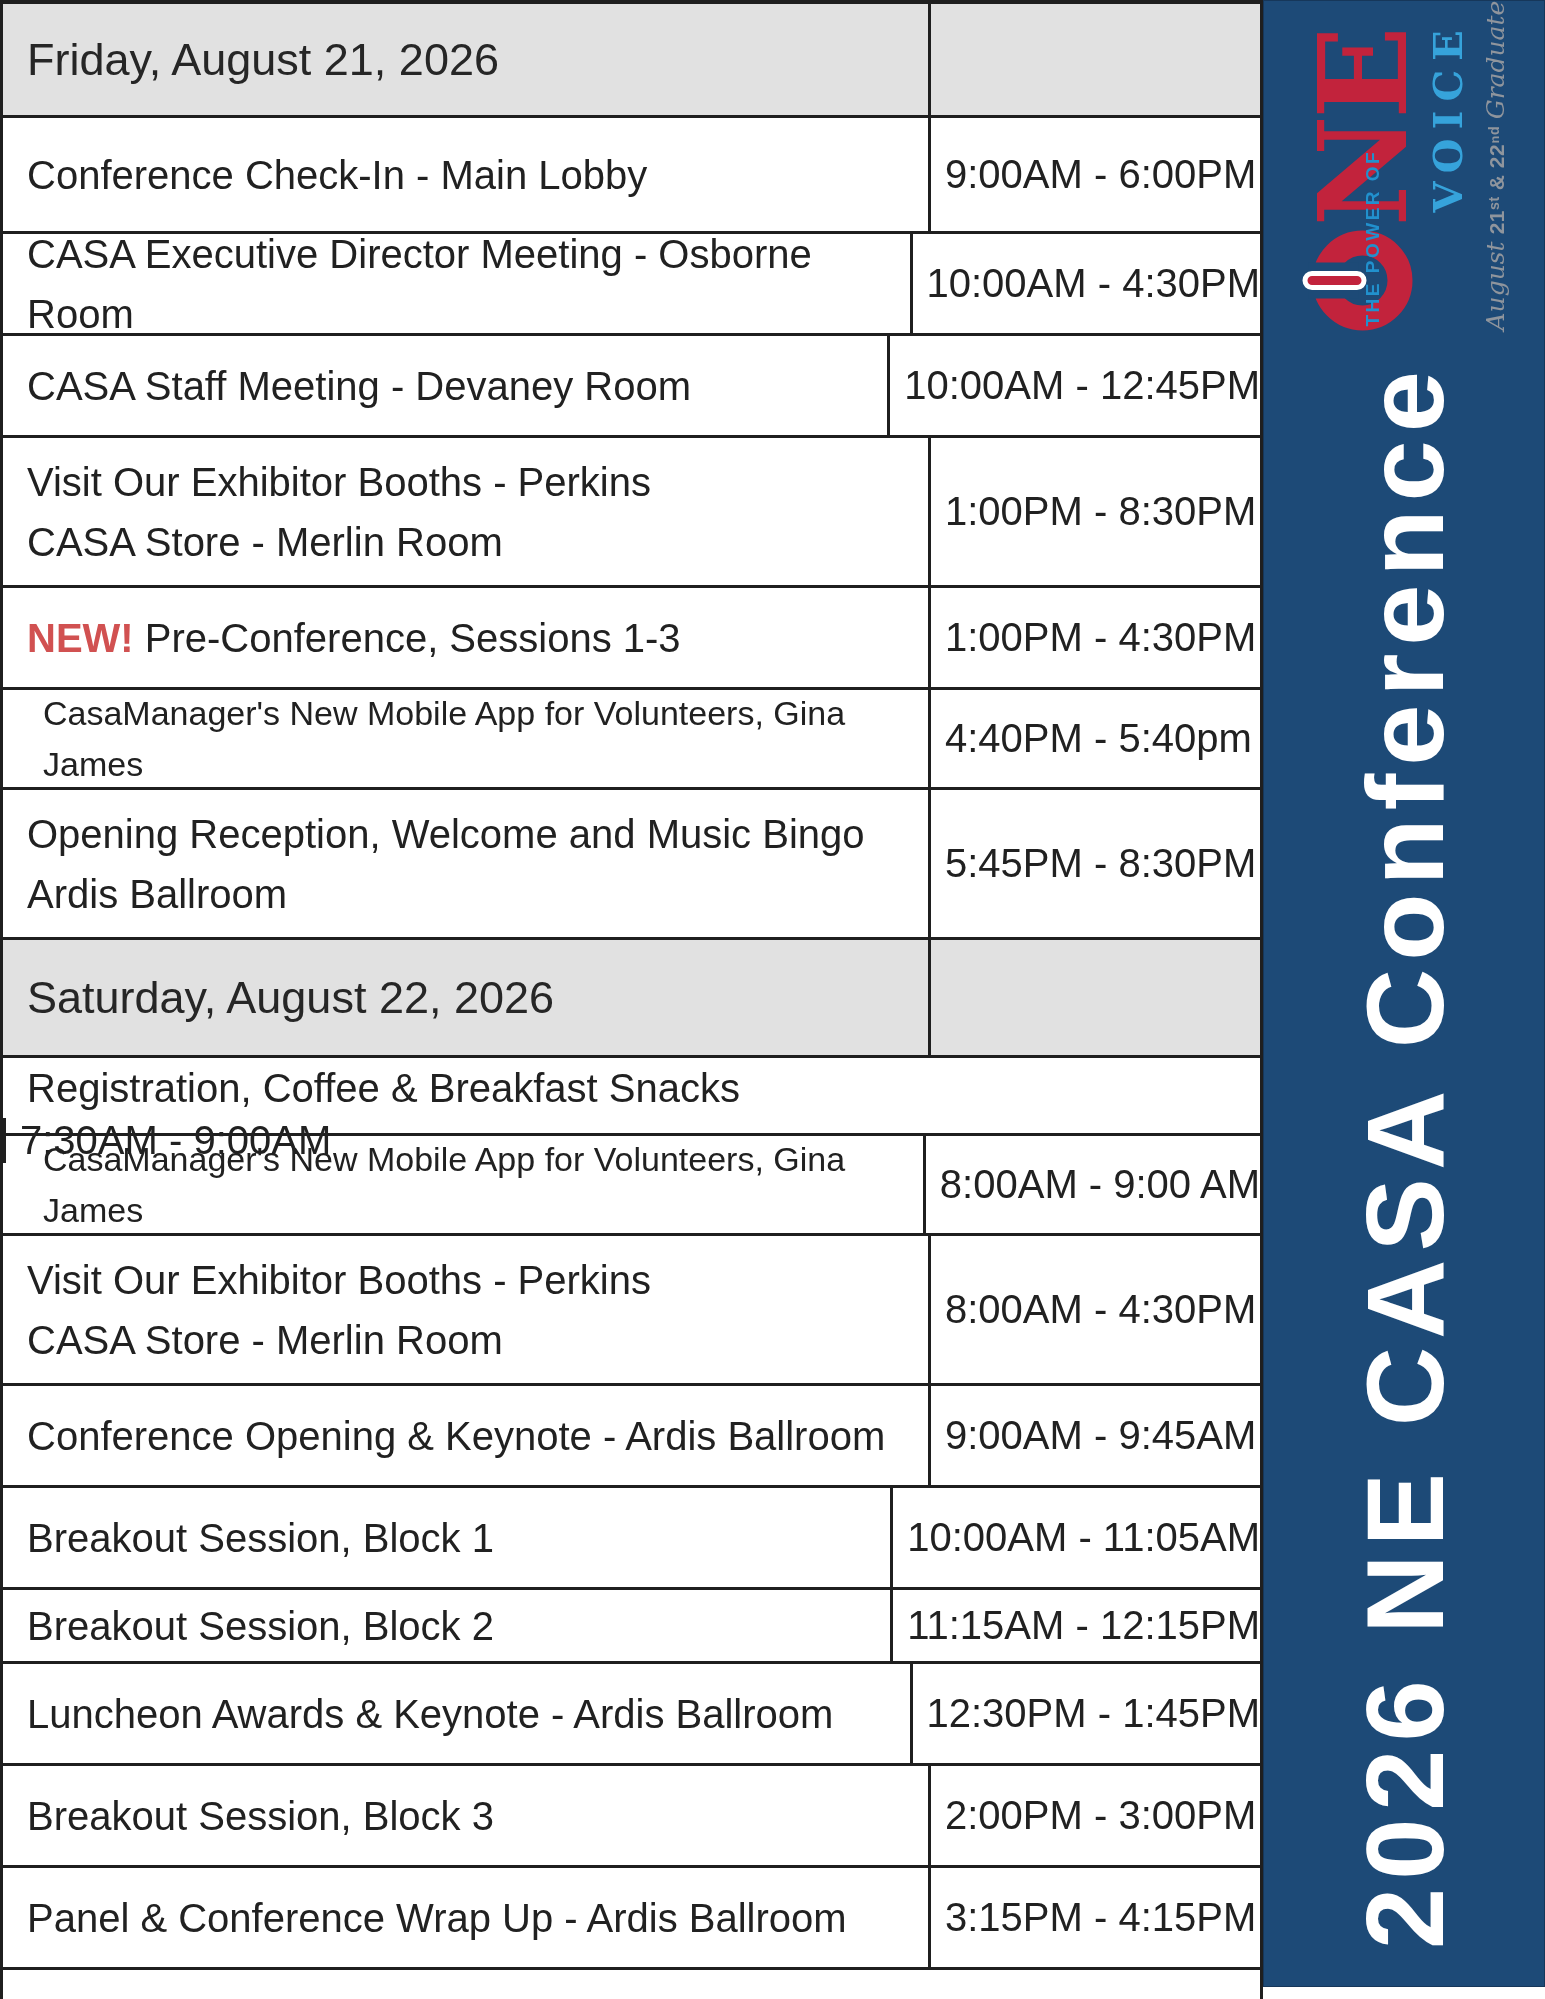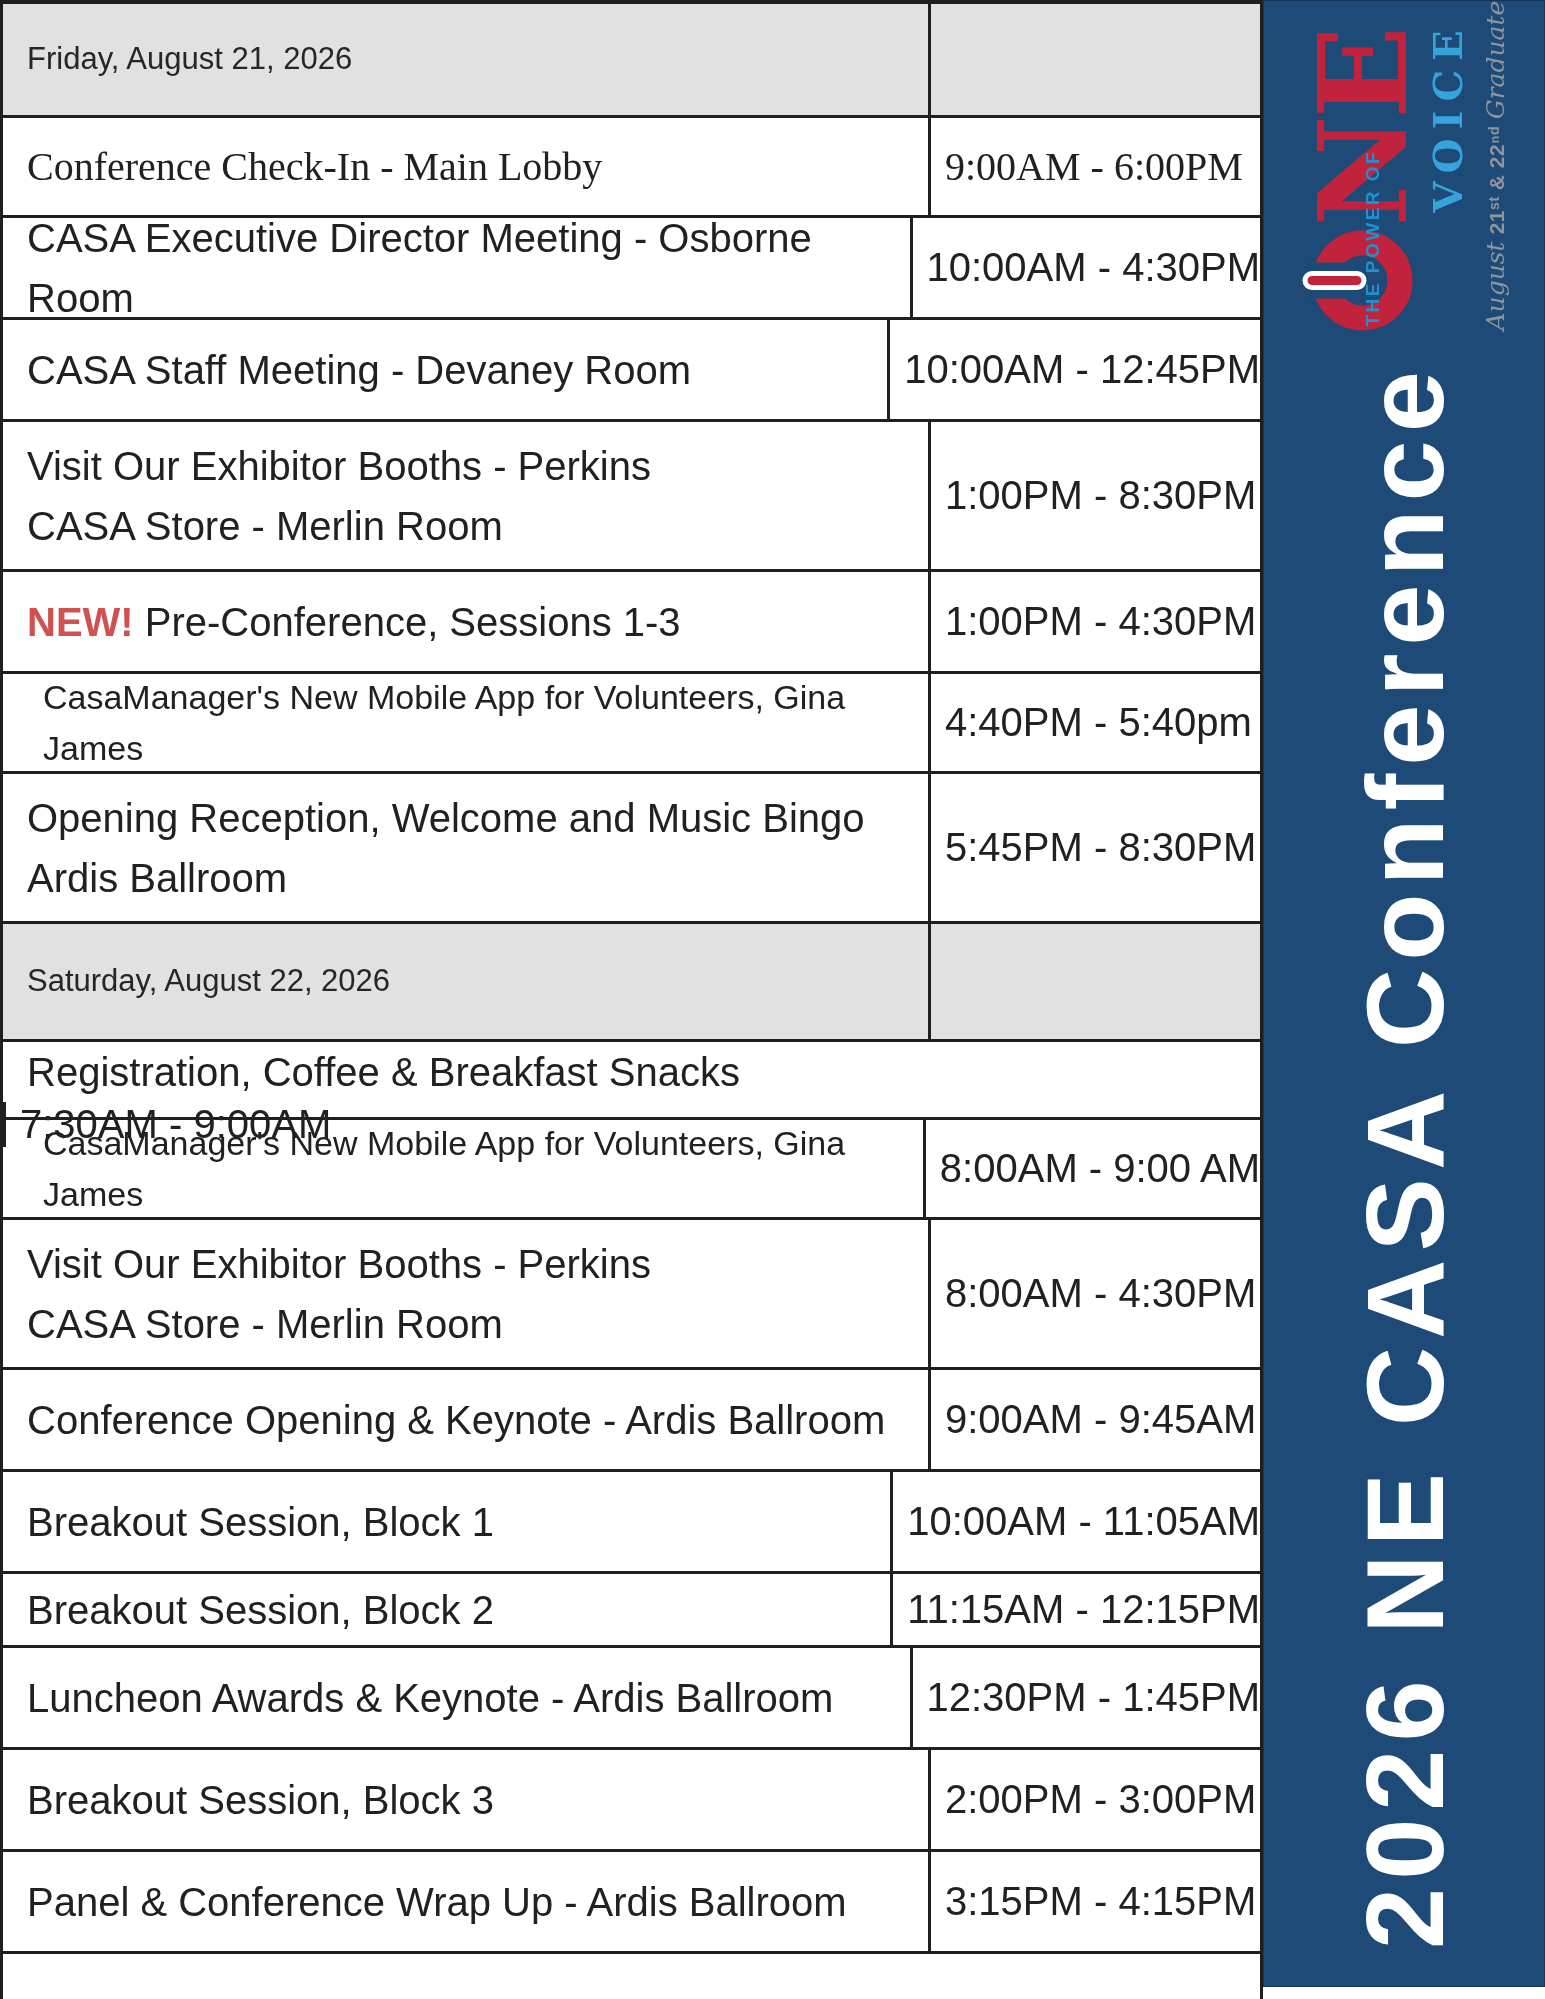--- a/index.html
+++ b/index.html
@@ -26,21 +26,21 @@
     border-right:3px solid var(--border);
     background:#fff;
   }
   .row{display:flex;width:100%;border-bottom:3px solid var(--border);}
   .row.header{background:var(--headerbg);height:114px;}
   .cell{display:flex;flex-direction:column;justify-content:center;}
   .cell.event{width:925px;padding-left:24px;padding-right:18px;font-size:40px;line-height:1.5;}
   .cell.event.small{font-size:34px;padding-left:40px;}
   .cell.time{flex:1;border-left:3px solid var(--border);padding-left:14px;
     justify-content:center;font-size:40px;white-space:nowrap;}
-  .row.header .cell.event{font-size:31px;color:#262626;}
+  .row.header .cell.event{font-size:45px;color:#262626;}
   .row.header .cell.time{font-size:47px;}
   .new-badge{color:var(--newred);font-weight:bold;}
 
   
   .sidebar{
     position:absolute;left:1263px;top:0;width:282px;height:1987px;
     background:var(--navy);border:1px solid #16375a;
   }
   .vtitle{
     position:absolute;left:50%;top:1155px;
@@ -74,21 +74,21 @@
   .logo-sub .datebold{font-weight:bold;font-size:21px;letter-spacing:0.5px;}
 </style>
 </head>
 <body>
 
 <div class="table" id="schedule-table">
     <div class="row header">
       <div class="cell event">Friday, August 21, 2026</div>
       <div class="cell time"></div>
     </div>
-    <div class="row" style="height: 100px; font-family: Liberation Serif, serif;">
+    <div class="row" style="height: 116px;">
       <div class="cell event">
         <div>Conference Check-In - Main Lobby</div>
       </div>
       <div class="cell time">9:00AM - 6:00PM</div>
     </div>
     <div class="row" style="height: 102px;">
       <div class="cell event">
         <div>CASA Executive Director Meeting - Osborne Room</div>
       </div>
       <div class="cell time">10:00AM - 4:30PM</div>

